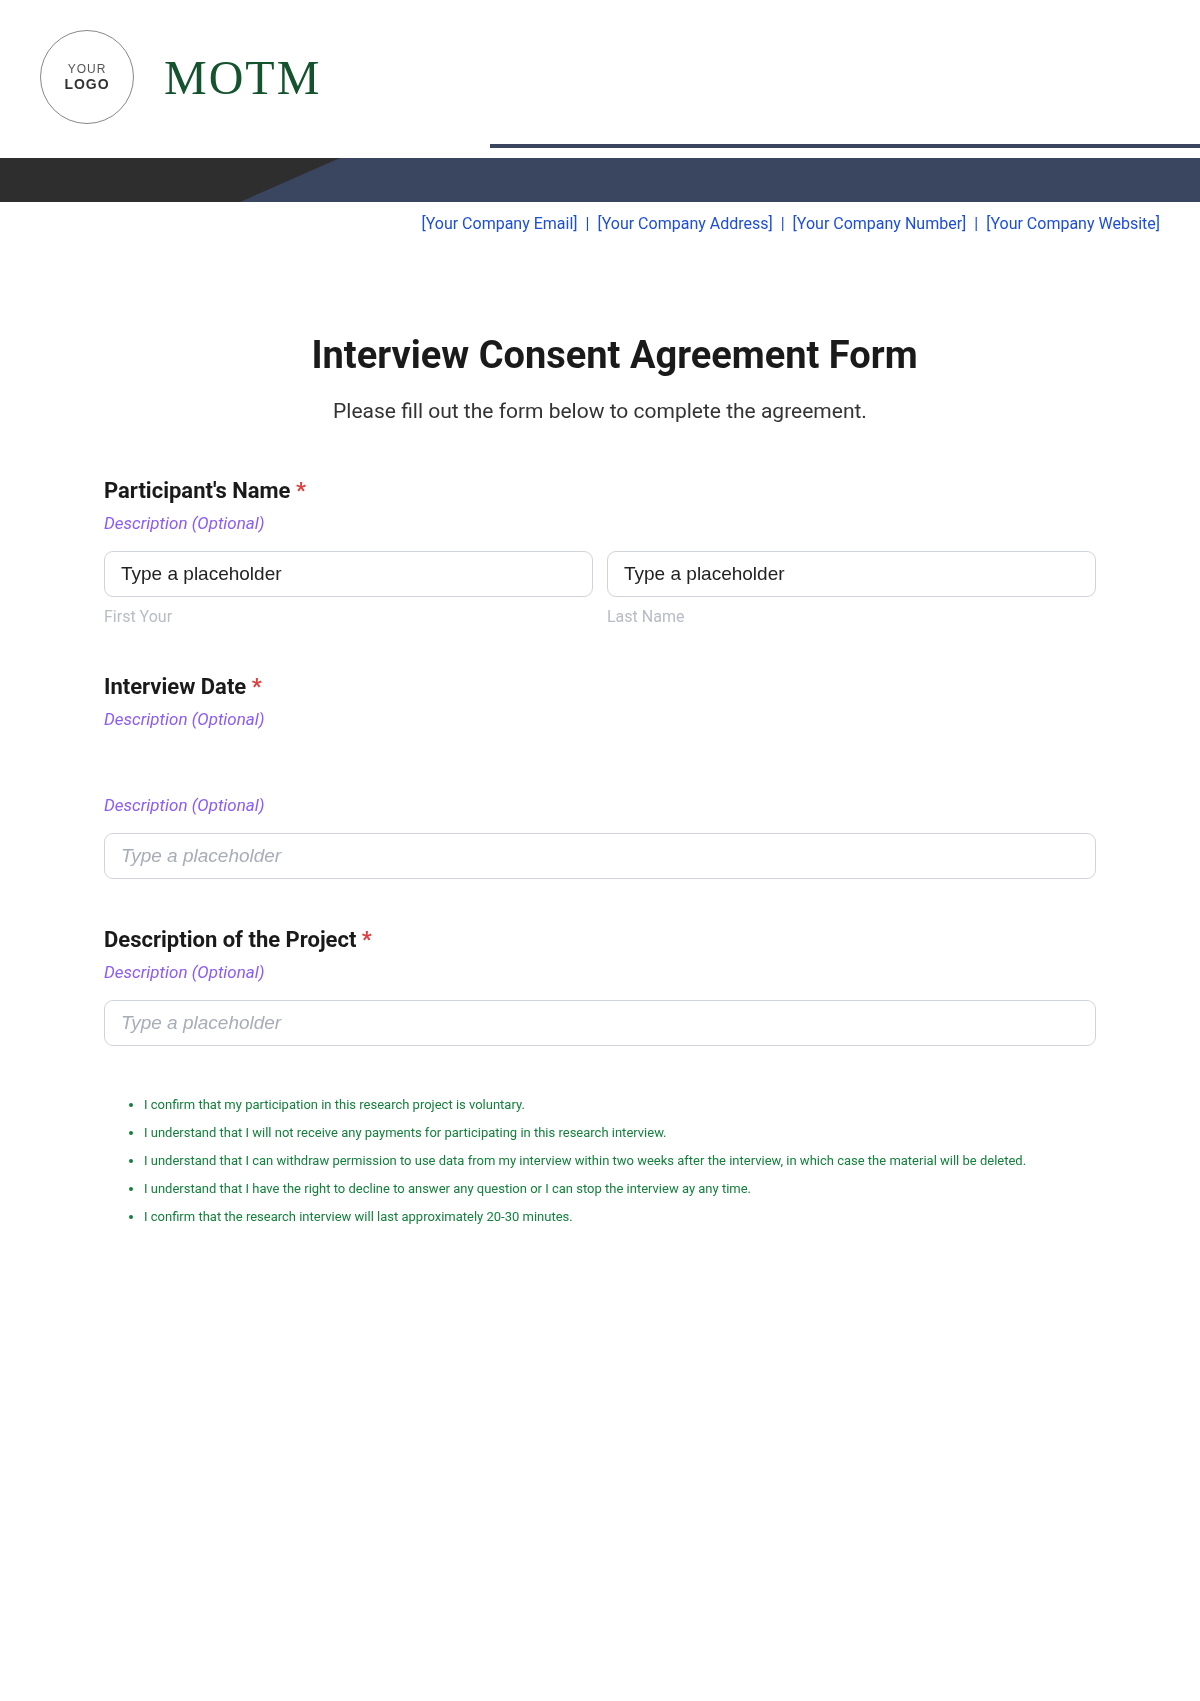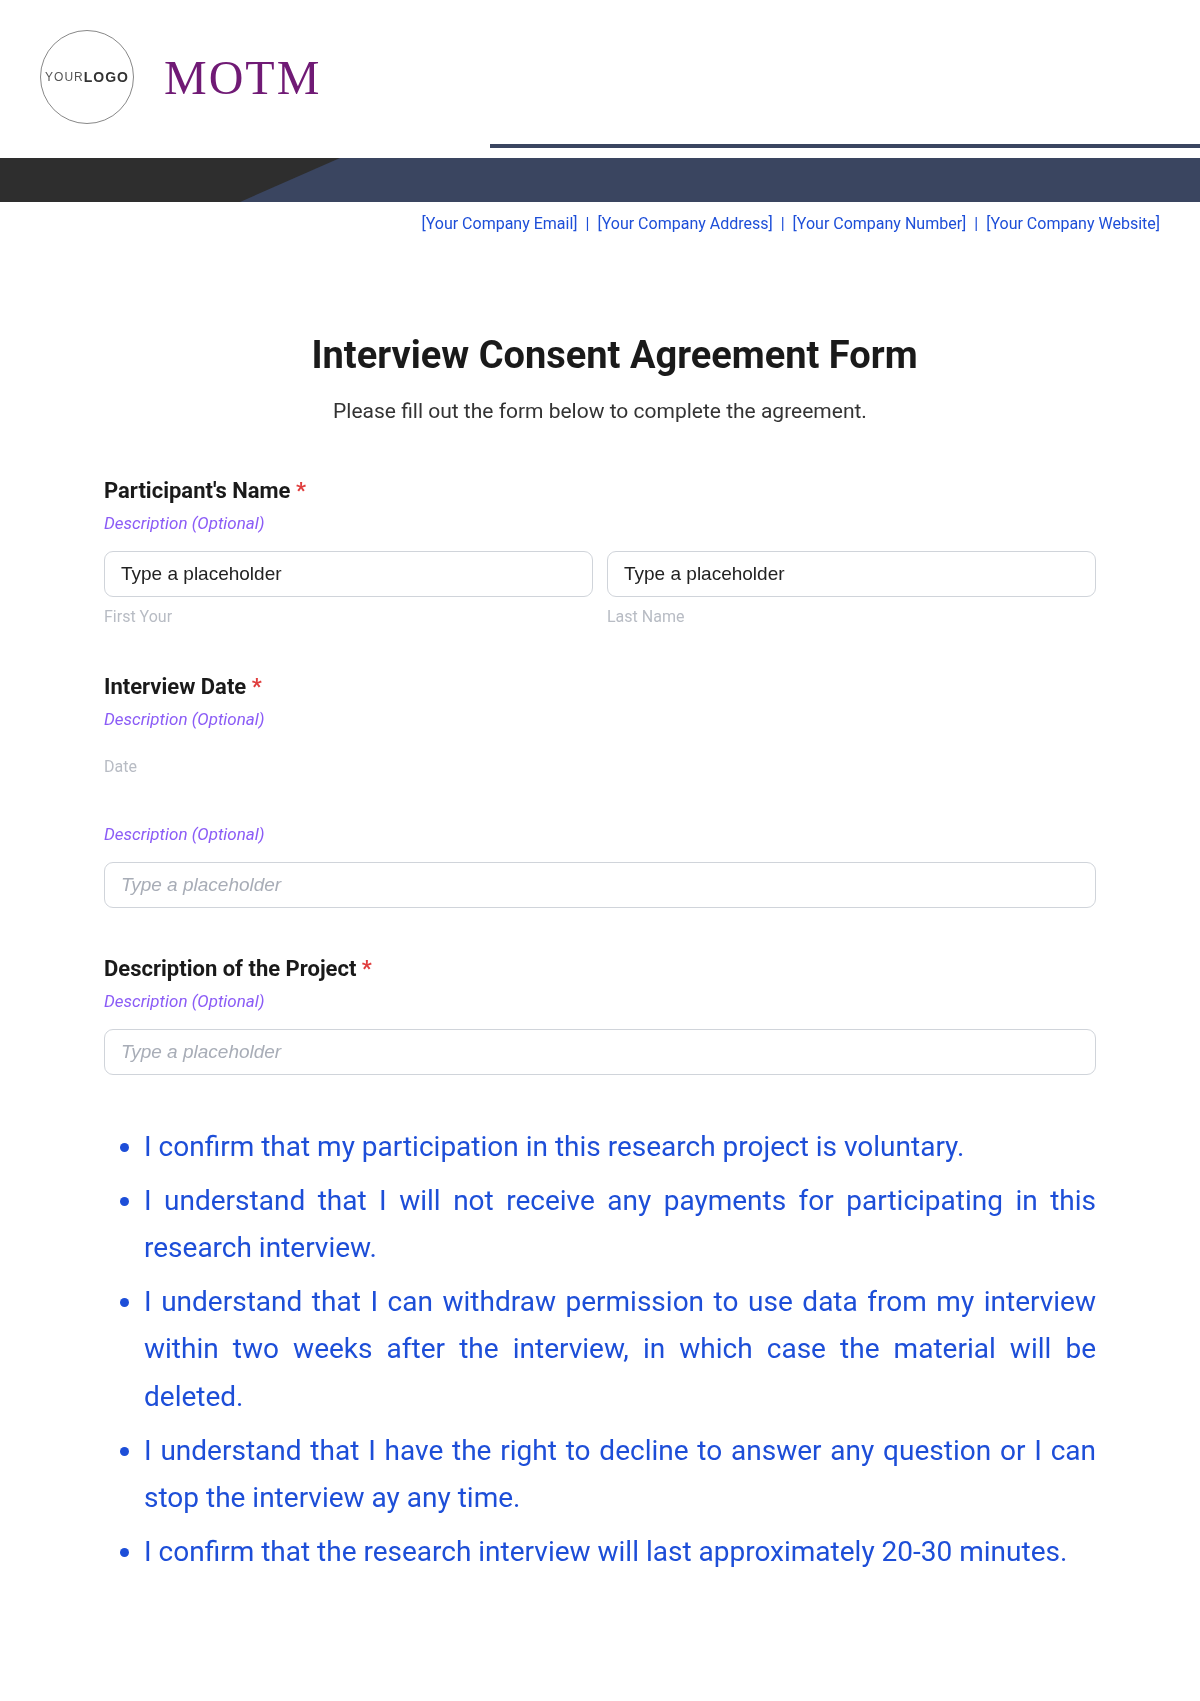--- a/index.html
+++ b/index.html
@@ -13,31 +13,32 @@
     display: flex;
     align-items: center;
     padding: 30px 40px 20px 40px;
   }
   .logo-circle {
     width: 94px;
     height: 94px;
     border: 1.5px solid #888;
     border-radius: 50%;
     display: flex;
+    flex-direction: column;
     align-items: center;
     justify-content: center;
     text-align: center;
     font-family: Arial, sans-serif;
   }
   .logo-circle .logo-l1 { font-size: 12px; letter-spacing: 1px; color: #555; font-weight: 400; }
   .logo-circle .logo-l2 { font-size: 14px; letter-spacing: 1px; color: #333; font-weight: 700; }
   .brand {
     font-family: Georgia, 'Times New Roman', serif;
     font-size: 48px;
-    color: #701a75;
+    color: #14532d;
     margin-left: 30px;
     letter-spacing: 2px;
   }
   .header-line {
     height: 4px;
     background: #3a4560;
     margin-left: 490px;
     margin-bottom: 10px;
   }
   .band-wrap { position: relative; height: 44px; width: 100%; }
@@ -109,22 +110,22 @@
   .text-input::placeholder { color: #a8adb7; font-style: italic; }
   .text-input.dark-ph::placeholder { color: #222; font-style: normal; }
   .sub-label {
     font-size: 16px;
     color: #b8bcc4;
     margin-top: 10px;
   }
   .consent-list {
     list-style: disc;
     padding-left: 40px;
-    font-size: 28px;
-    color: #1d4ed8;
+    font-size: 13px;
+    color: #15803d;
     line-height: 1.7;
   }
   .consent-list li { margin-bottom: 6px; text-align: justify; }
 </style>
 </head>
 <body>
 
 <div class="header-top">
   <div class="logo-circle">
     <div class="logo-l1">YOUR</div>
@@ -173,21 +174,20 @@
   </div>
 
   <div class="field-block">
     <div class="field-label">
       <span>Interview Date</span>
       <span class="req">*</span>
     </div>
     <div class="field-desc">Description (Optional)</div>
     <div class="row">
       <div class="col">
-        <div class="sub-label">Date</div>
       </div>
     </div>
   </div>
 
   <div class="field-block">
     <div class="field-desc">Description (Optional)</div>
     <div class="row">
       <div class="col">
         <input type="text" class="text-input" placeholder="Type a placeholder" style="">
       </div>

